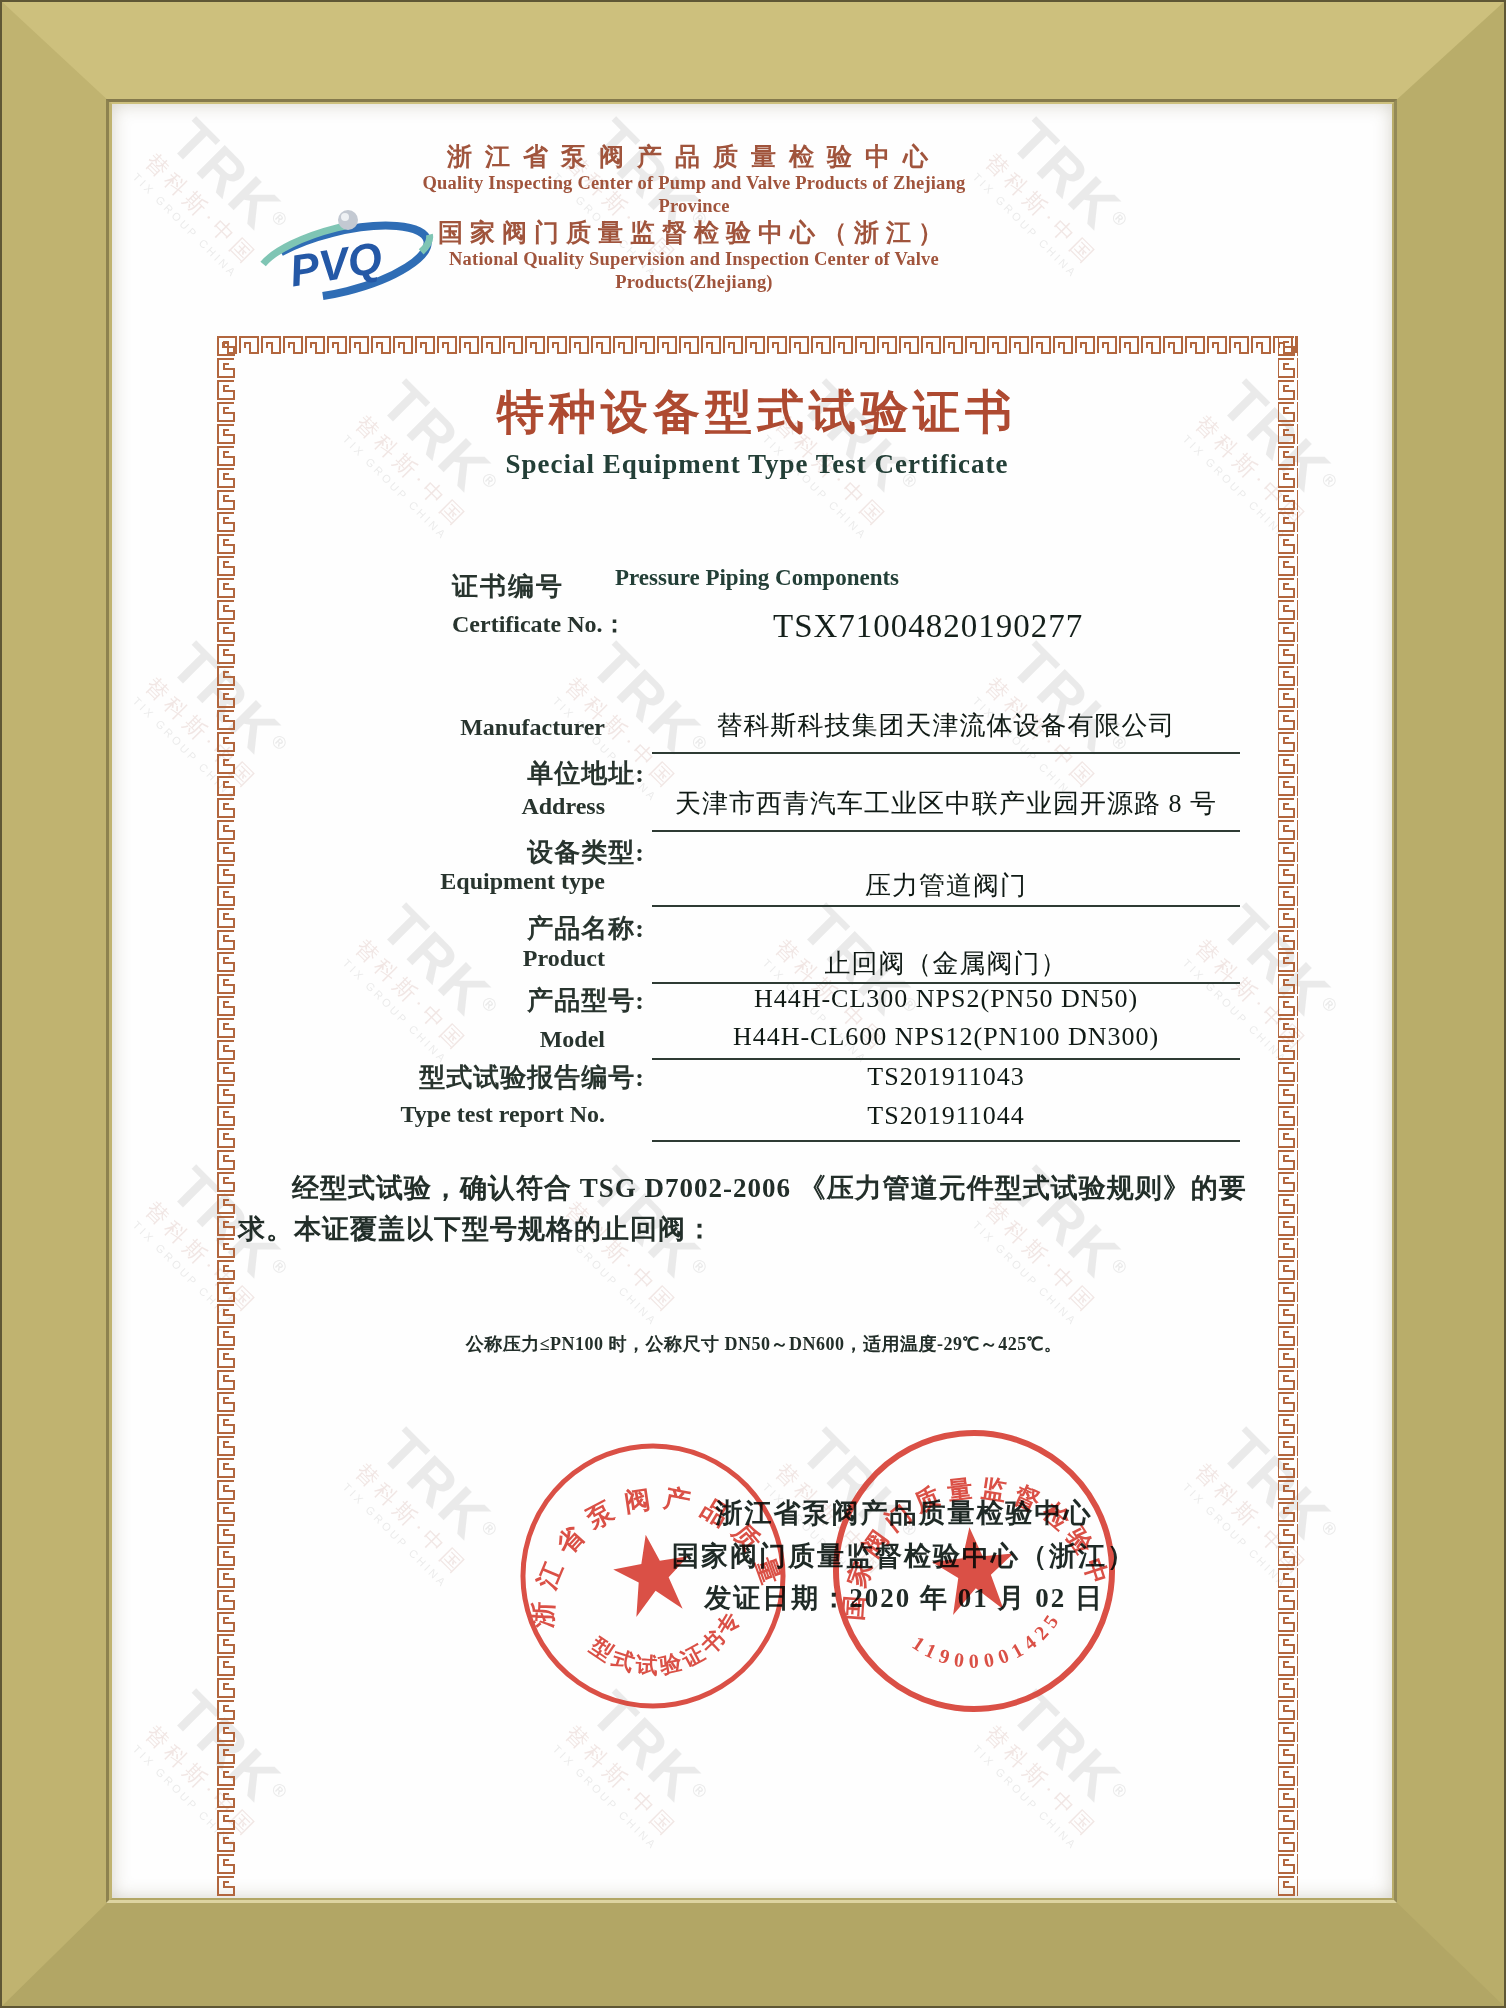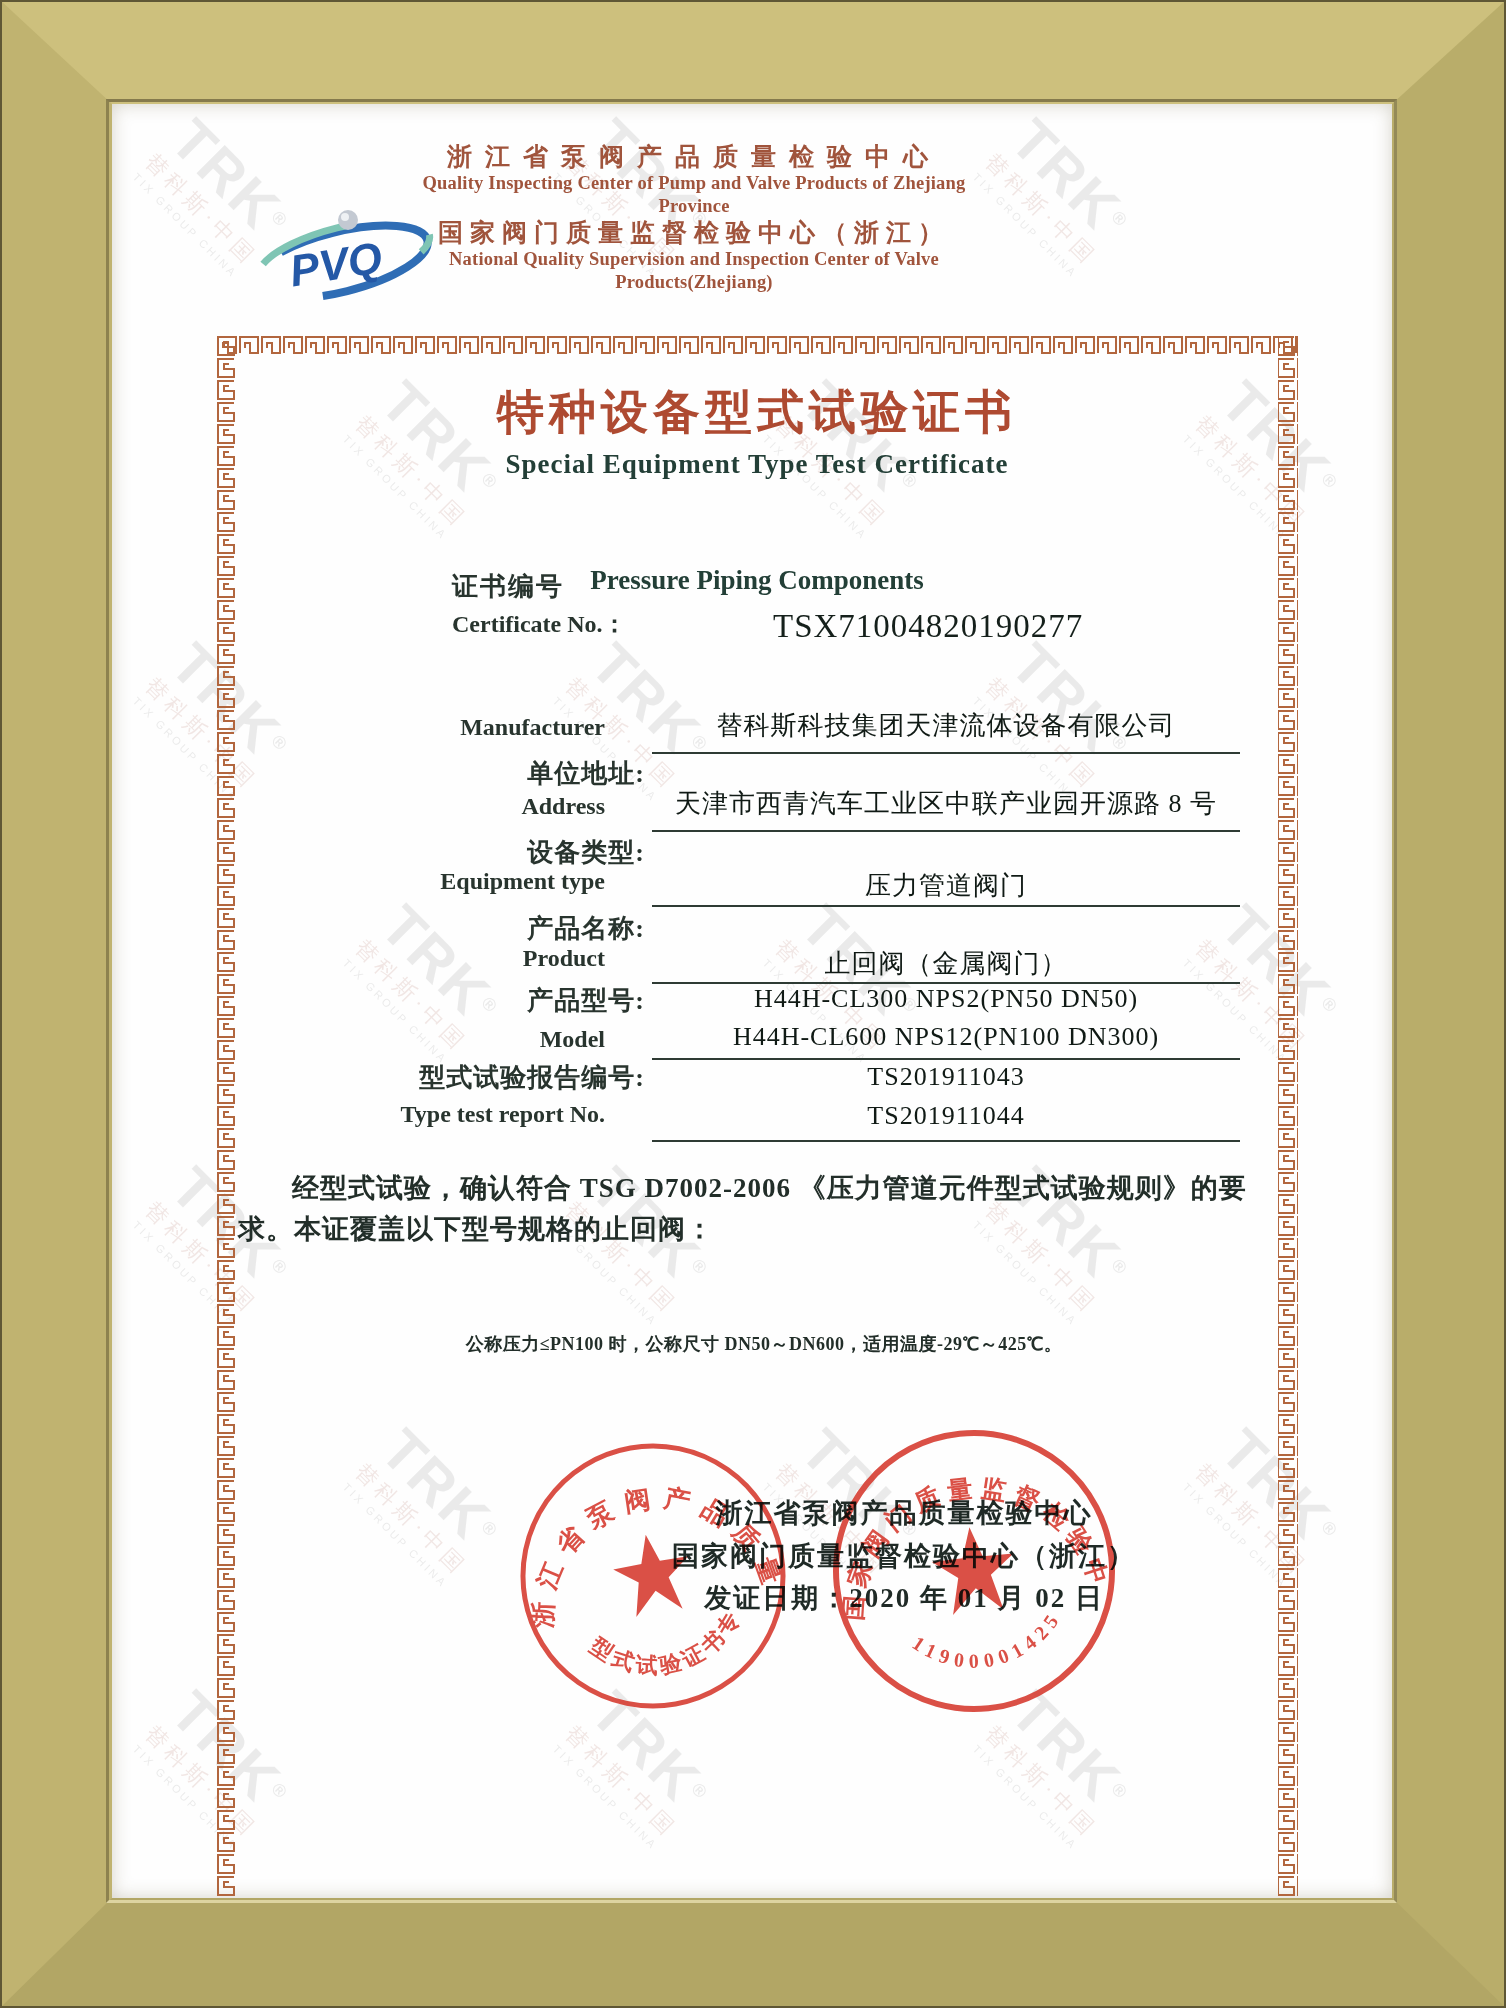--- a/index.html
+++ b/index.html
@@ -25,21 +25,21 @@
   .hdr{position:absolute;left:388px;top:142px;width:612px;text-align:center;color:#a0543c;}
   .hdr .cn{font-weight:bold;font-size:25px;letter-spacing:13px;line-height:1.2;}
   .hdr .cn2{letter-spacing:7px;}
   .hdr .en{font-weight:bold;font-size:18.5px;line-height:1.25;letter-spacing:.2px;}
   
   .abs{position:absolute;}
   .ctr{text-align:center;}
   .title-cn{left:216px;top:381px;width:1082px;font-size:47px;font-weight:bold;letter-spacing:5px;color:#ae4a31;}
   .title-en{left:216px;top:449px;width:1082px;font-size:27px;font-weight:bold;color:#233f37;letter-spacing:1px;}
   .scope-cn{left:216px;top:510px;width:1082px;font-size:34px;font-weight:bold;color:#2a463d;letter-spacing:2px;}
-  .scope-en{left:216px;top:565px;width:1082px;font-size:27px;font-weight:bold;color:#233f37;}
+  .scope-en{left:216px;top:565px;width:1082px;font-size:23px;font-weight:bold;color:#233f37;}
   .certno-labels{left:452px;top:569px;}
   .certno-cn{font-size:26px;font-weight:bold;color:#28342e;letter-spacing:2px;}
   .certno-en{font-size:24px;font-weight:bold;color:#28342e;margin-top:4px;text-align:center;}
   .certno-val{left:773px;top:608px;font-size:33px;color:#15201b;letter-spacing:1px;}
   .lbl-cn{left:230px;width:415px;text-align:right;font-size:26px;font-weight:bold;color:#28342e;letter-spacing:1px;}
   .lbl-en{left:230px;width:415px;text-align:right;font-size:24px;font-weight:bold;color:#28342e;padding-right:40px;box-sizing:border-box;}
   .val{left:652px;width:588px;text-align:center;font-size:26px;color:#101a15;letter-spacing:1px;}
   .rule{left:652px;width:588px;border-top:2px solid #2e3b34;height:0;}
   .statement{left:238px;top:1168px;width:1032px;font-size:27px;font-weight:600;color:#222e29;
              line-height:1.5;text-indent:2em;letter-spacing:1px;}

